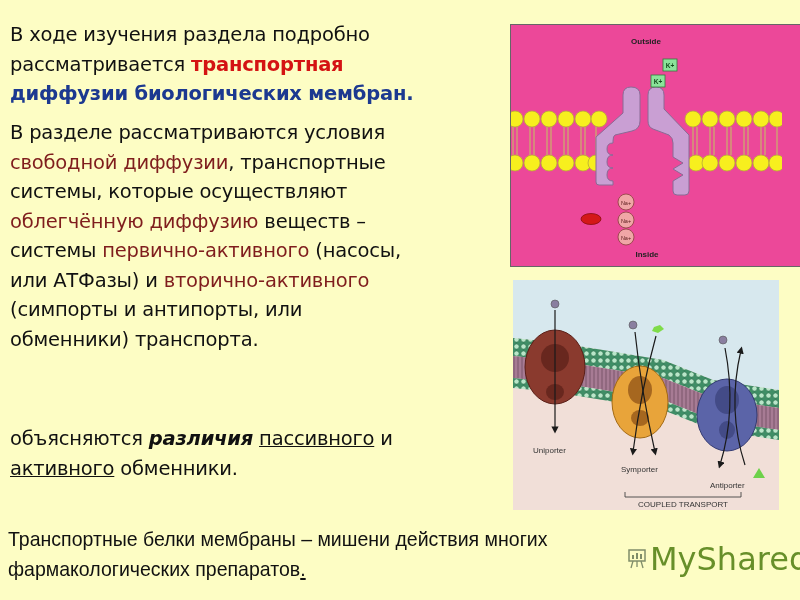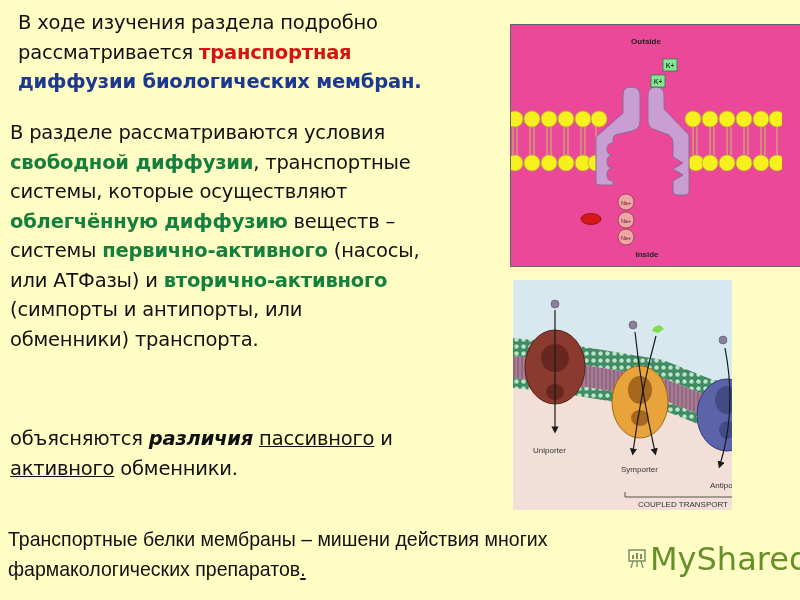--- a/index.html
+++ b/index.html
@@ -9,53 +9,53 @@
     font-family:"DejaVu Sans", sans-serif;
     position:relative;
     color:#111;
   }
   .para {
     position:absolute; left:10px;
     font-size:19.5px; line-height:29.5px;
     letter-spacing:-0.2px;
     white-space:nowrap;
   }
-  .red { color:#15803d;font-weight:bold; }
+  .red { color:#7f1d1d; }
   .bold-red { color:#d41313; font-weight:bold; }
   .bold-blue { color:#1c3990; font-weight:bold; }
   .bold-ul { font-weight:bold; text-decoration:underline; }
   .bold-it { font-weight:bold; font-style:italic; }
   .ul { text-decoration:underline; }
   .bottom-text {
     position:absolute; left:8px; top:524px;
     font-family:"Liberation Sans", sans-serif;
     font-size:21px; line-height:30px;
     transform:scaleX(0.93); transform-origin:left top;
     white-space:nowrap;
   }
   .diagram1 {
     position:absolute; left:510px; top:24px; width:320px; height:243px;
     background:#ec4899; border:1.5px solid #666; box-sizing:border-box;
   }
   .diagram2 {
-    position:absolute; left:513px; top:280px; width:219px; height:230px;
+    position:absolute; left:513px; top:280px; width:266px; height:230px;
     overflow:hidden;
   }
   .watermark {
     position:absolute; left:628px; top:540px;
     font-family:"DejaVu Sans", sans-serif;
     font-size:32px; color:#4d7c0f; opacity:0.85;
     display:flex; align-items:center; gap:4px;
   }
   svg text { font-family:"Liberation Sans", sans-serif; }
 </style>
 </head>
 <body>
 
-<div class="para" style="top:8px;margin-left:8px;">
+<div class="para" style="top:20px;">
   <div>В ходе изучения раздела подробно</div>
   <div><span>рассматривается </span><span class="bold-red">транспортная</span></div>
   <div class="bold-blue">диффузии биологических мембран.</div>
 </div>
 
 <div class="para" style="top:118px;">
   <div>В разделе рассматриваются условия</div>
   <div><span class="red">свободной диффузии</span><span>, транспортные</span></div>
   <div>системы, которые осуществляют</div>
   <div><span class="red">облегчённую диффузию</span><span> веществ –</span></div>

